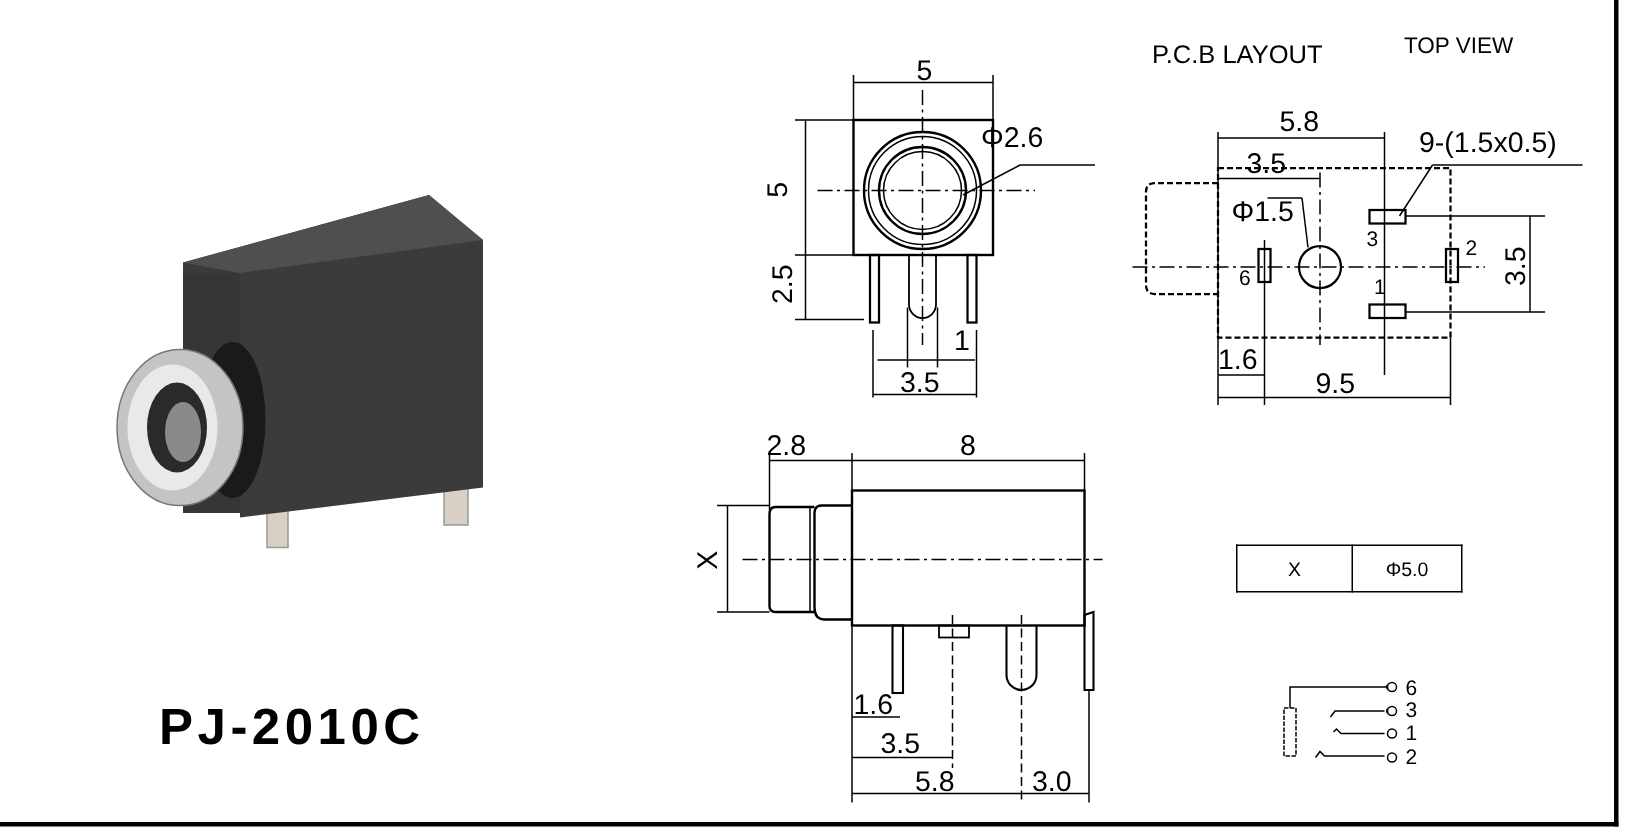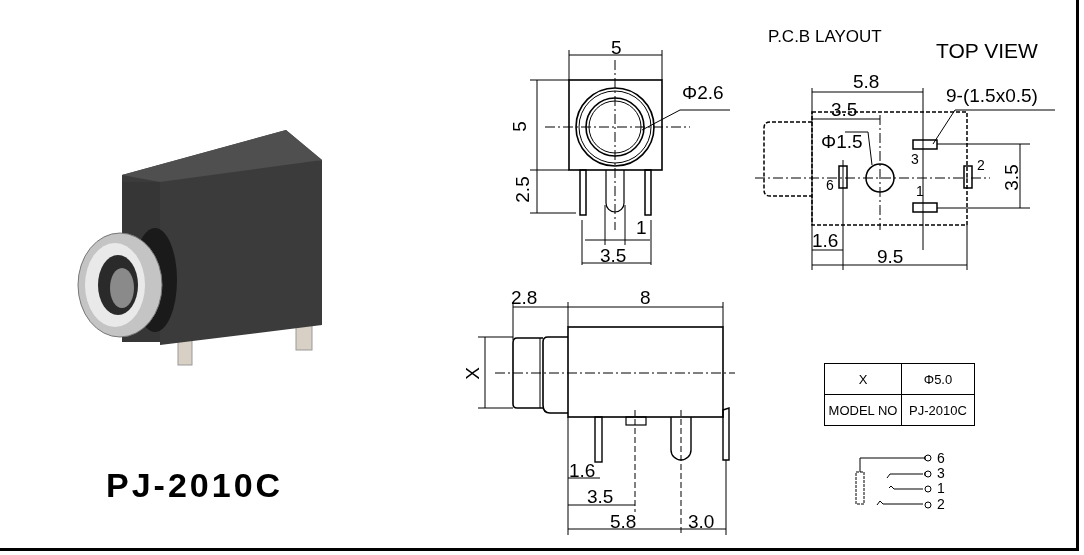--- a/index.html
+++ b/index.html
@@ -76,26 +76,26 @@
     <line x1="125" y1="185" x2="125" y2="225"></line>
     <line x1="85" y1="220" x2="150" y2="220"></line>
     <line x1="82" y1="200" x2="82" y2="245"></line>
     <line x1="151" y1="200" x2="151" y2="245"></line>
     <line x1="82" y1="243" x2="151" y2="243"></line>
   </g>
 </svg>
 <div class="abs dim" style="left:611px;top:38px">5</div>
 <div class="abs dim" style="left:514px;top:117px;transform:rotate(-90deg)">5</div>
 <div class="abs dim" style="left:509px;top:180px;transform:rotate(-90deg)">2.5</div>
-<div class="abs dim" style="left:682px;top:83px">Φ2.6</div>
+<div class="abs dim" style="left:654px;top:83px">Φ2.6</div>
 <div class="abs dim" style="left:636px;top:218px">1</div>
 <div class="abs dim" style="left:600px;top:246px">3.5</div>
 
 <div class="abs dim" style="left:768px;top:28px;font-size:17px">P.C.B LAYOUT</div>
-<div class="abs dim" style="left:936px;top:40px;font-size:21px">TOP VIEW</div>
+<div class="abs dim" style="left:936px;top:23px;font-size:15px">TOP VIEW</div>
 
 <svg class="abs" style="left:750px;top:60px" width="320" height="210" viewBox="0 0 320 210">
   <g stroke="#000" fill="none" stroke-width="1">
     <line x1="62" y1="32" x2="173" y2="32"></line>
     <line x1="62" y1="59" x2="130" y2="59"></line>
     <line x1="62" y1="28" x2="62" y2="210"></line>
     <line x1="173" y1="28" x2="173" y2="190"></line>
     <line x1="130" y1="55" x2="130" y2="170" stroke-dasharray="10,3,2,3"></line>
 
     <rect x="62" y="52" width="155" height="113" stroke-dasharray="4,2" stroke-width="1.5"></rect>
@@ -178,24 +178,20 @@
 <div class="abs dim" style="left:587px;top:487px">3.5</div>
 <div class="abs dim" style="left:610px;top:512px">5.8</div>
 <div class="abs dim" style="left:688px;top:512px">3.0</div>
 
 <table class="spec">
   <tbody>
       <tr>
     <td style="width:70px">X</td>
     <td style="width:66px">Φ5.0</td>
   </tr>
-  <tr>
-    <td>MODEL NO</td>
-    <td>PJ-2010C</td>
-  </tr>
 </tbody>
   </table>
 
 <svg class="abs" style="left:845px;top:450px" width="80" height="70" viewBox="0 0 80 70">
   <g stroke="#000" fill="none" stroke-width="1">
     <rect x="11" y="22" width="8" height="32" stroke-dasharray="3,1"></rect>
     <path d="M15 22 V8 H80"></path>
     <circle cx="82" cy="8" r="2.5"></circle>
     <path d="M42 28 L45 24 H78"></path>
     <circle cx="82" cy="24" r="2.5"></circle>

